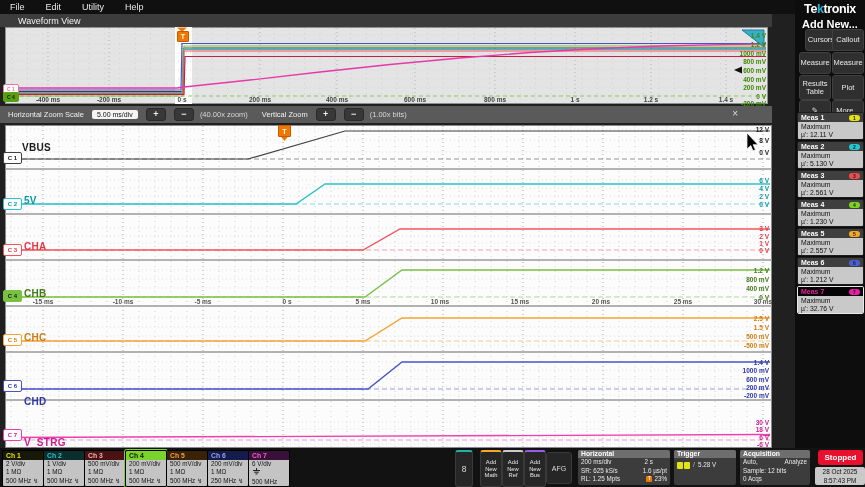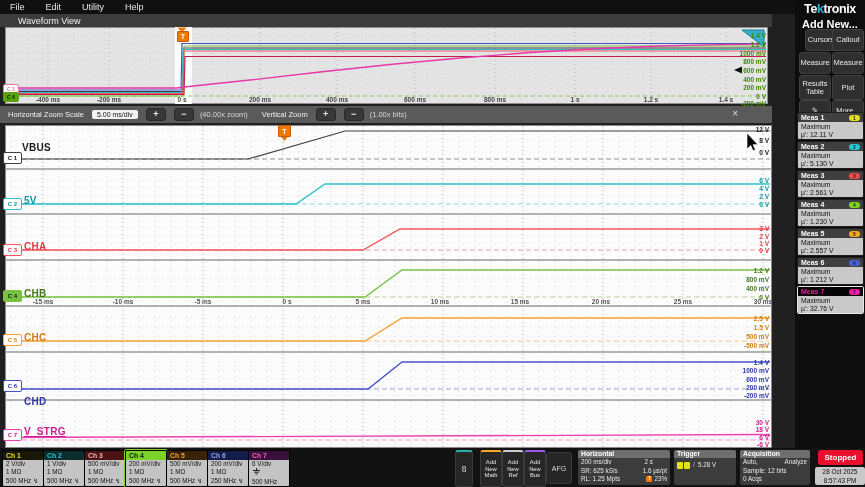--- a/index.html
+++ b/index.html
@@ -324,21 +324,21 @@
       <div class="m-scale" style="left: 719px; top: 332.5px; color: rgb(208, 124, 16);">500 mV</div>
       <div class="m-scale" style="left: 719px; top: 341.5px; color: rgb(208, 124, 16);">-500 mV</div>
       <div class="ch-badge" style="left: 3px; top: 380px; border-color: rgb(72, 83, 201); color: rgb(46, 54, 168);">C 6</div>
       <div class="ch-name" style="left: 24px; top: 377px; color: rgb(46, 54, 168); margin-top: 19px;">CHD</div>
       <div class="m-scale" style="left: 719px; top: 358.5px; color: rgb(46, 54, 168);">1.4 V</div>
       <div class="m-scale" style="left: 719px; top: 366.5px; color: rgb(46, 54, 168);">1000 mV</div>
       <div class="m-scale" style="left: 719px; top: 375.5px; color: rgb(46, 54, 168);">600 mV</div>
       <div class="m-scale" style="left: 719px; top: 383.5px; color: rgb(46, 54, 168);">200 mV</div>
       <div class="m-scale" style="left: 719px; top: 391.5px; color: rgb(46, 54, 168);">-200 mV</div>
       <div class="ch-badge" style="left: 3px; top: 429px; border-color: rgb(239, 63, 174); color: rgb(207, 27, 144);">C 7</div>
-      <div class="ch-name" style="left: 24px; top: 426px; color: rgb(207, 27, 144); text-decoration: underline;">V_STRG</div>
+      <div class="ch-name" style="left: 24px; top: 437px; color: rgb(207, 27, 144);">V_STRG</div>
       <div class="m-scale" style="left: 719px; top: 418.5px; color: rgb(207, 27, 144);">30 V</div>
       <div class="m-scale" style="left: 719px; top: 425.5px; color: rgb(207, 27, 144);">18 V</div>
       <div class="m-scale" style="left: 719px; top: 433.5px; color: rgb(207, 27, 144);">6 V</div>
       <div class="m-scale" style="left: 719px; top: 440.5px; color: rgb(207, 27, 144);">-6 V</div>
       <div class="m-time" style="left: 43px; top: 298px; color: rgb(85, 85, 85);">-15 ms</div>
       <div class="m-time" style="left: 123px; top: 298px; color: rgb(85, 85, 85);">-10 ms</div>
       <div class="m-time" style="left: 203px; top: 298px; color: rgb(85, 85, 85);">-5 ms</div>
       <div class="m-time" style="left: 287px; top: 298px; color: rgb(85, 85, 85);">0 s</div>
       <div class="m-time" style="left: 363px; top: 298px; color: rgb(85, 85, 85);">5 ms</div>
       <div class="m-time" style="left: 440px; top: 298px; color: rgb(85, 85, 85);">10 ms</div>

